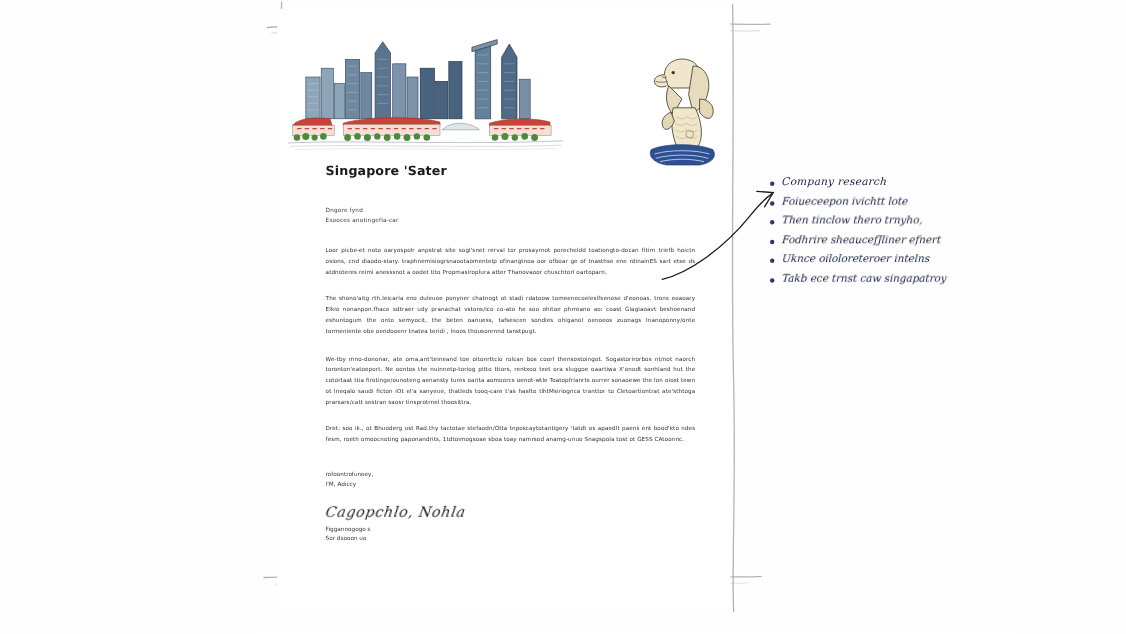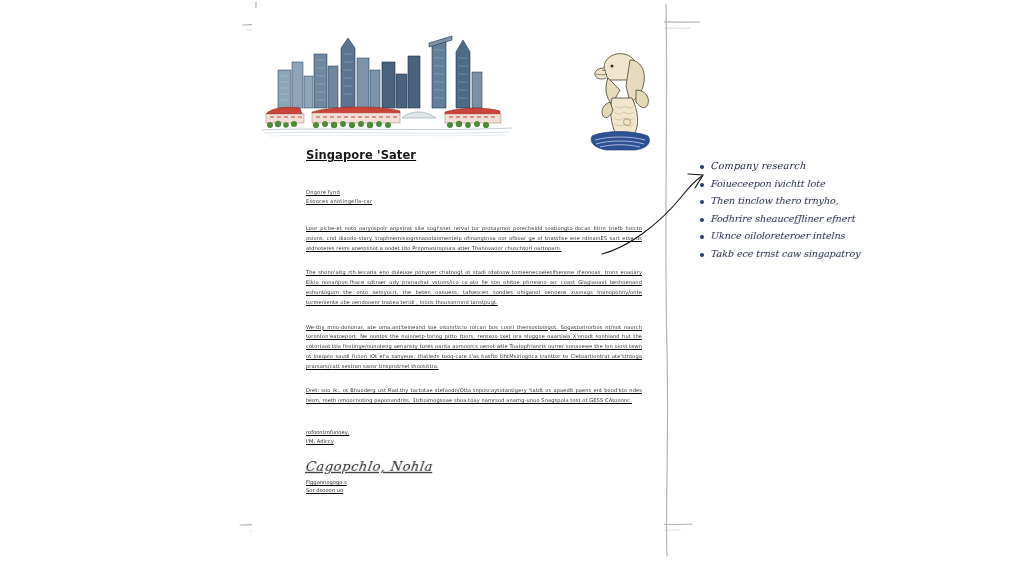--- a/index.html
+++ b/index.html
@@ -56,24 +56,23 @@
     position: absolute;
     left: 328px;
     top: 38px;
     width: 78px;
     height: 105px;
   }
 
   
   #letter-body {
     position: absolute;
-    left: 54px;
+    left: 44px;
     top: 140px;
     width: 336px;
-    text-decoration: underline;
   }
 
   #letter-title {
     font-size: 11.5px;
     font-weight: bold;
     color: #1a1a1a;
     letter-spacing: 0.1px;
     margin: 0 0 26px 0;
     font-family: "DejaVu Sans", sans-serif;
   }

